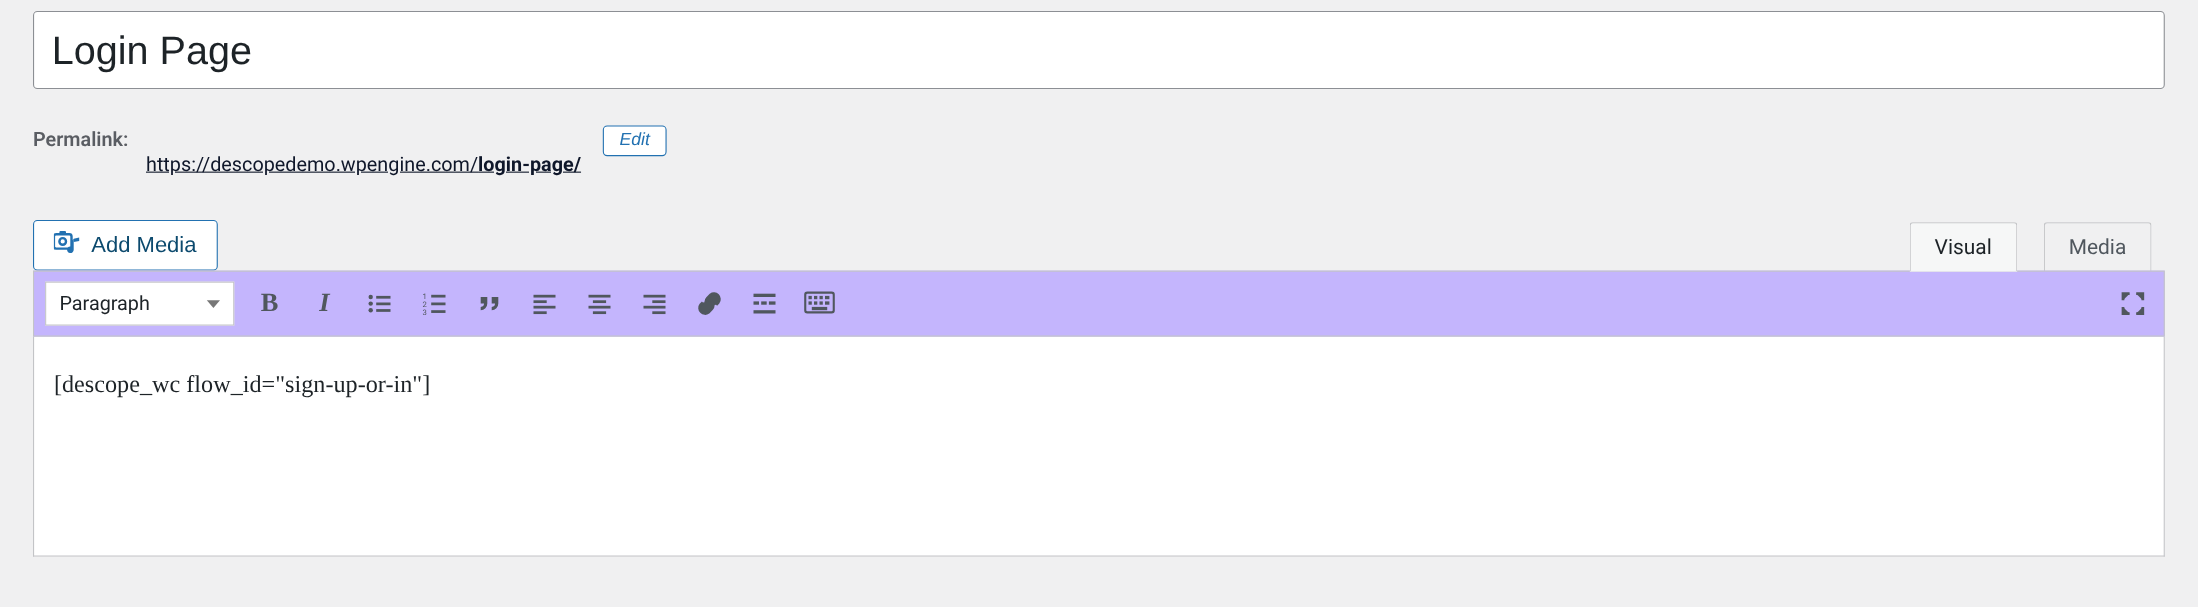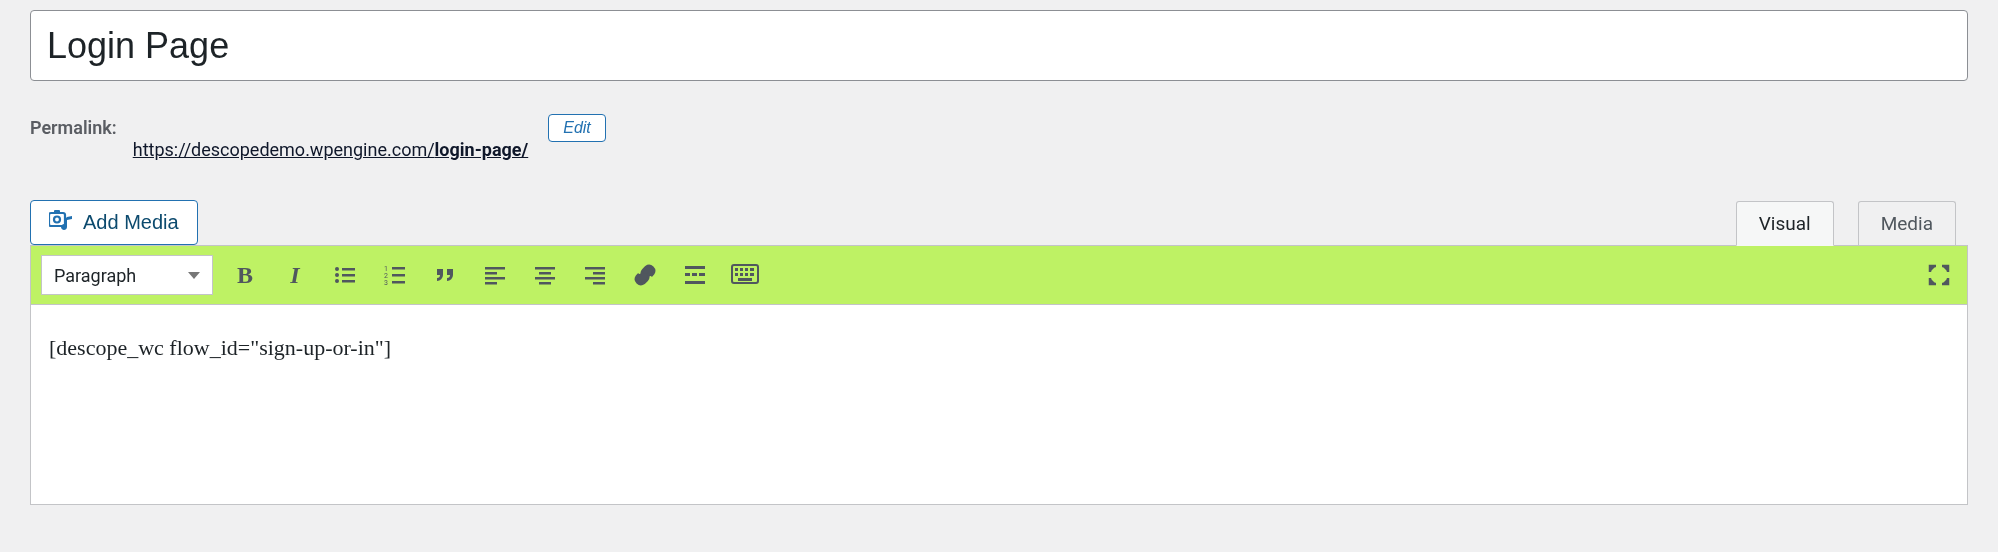--- a/index.html
+++ b/index.html
@@ -94,21 +94,21 @@
   }
   .tab.active {
     background: #f6f7f7;
     color: #1d2327;
     border-bottom: 1px solid #f6f7f7;
     z-index: 2;
   }
   .editor-toolbar {
     border: 1px solid #c3c4c7;
     border-top: 1px solid #c3c4c7;
-    background: #bef264;
+    background: #c4b5fd;
     display: flex;
     align-items: center;
     padding: 8px 10px;
     gap: 14px;
     position: relative;
     height: 60px;
   }
   .format-select {
     border: 1px solid #c3c4c7;
     background: #fff;

